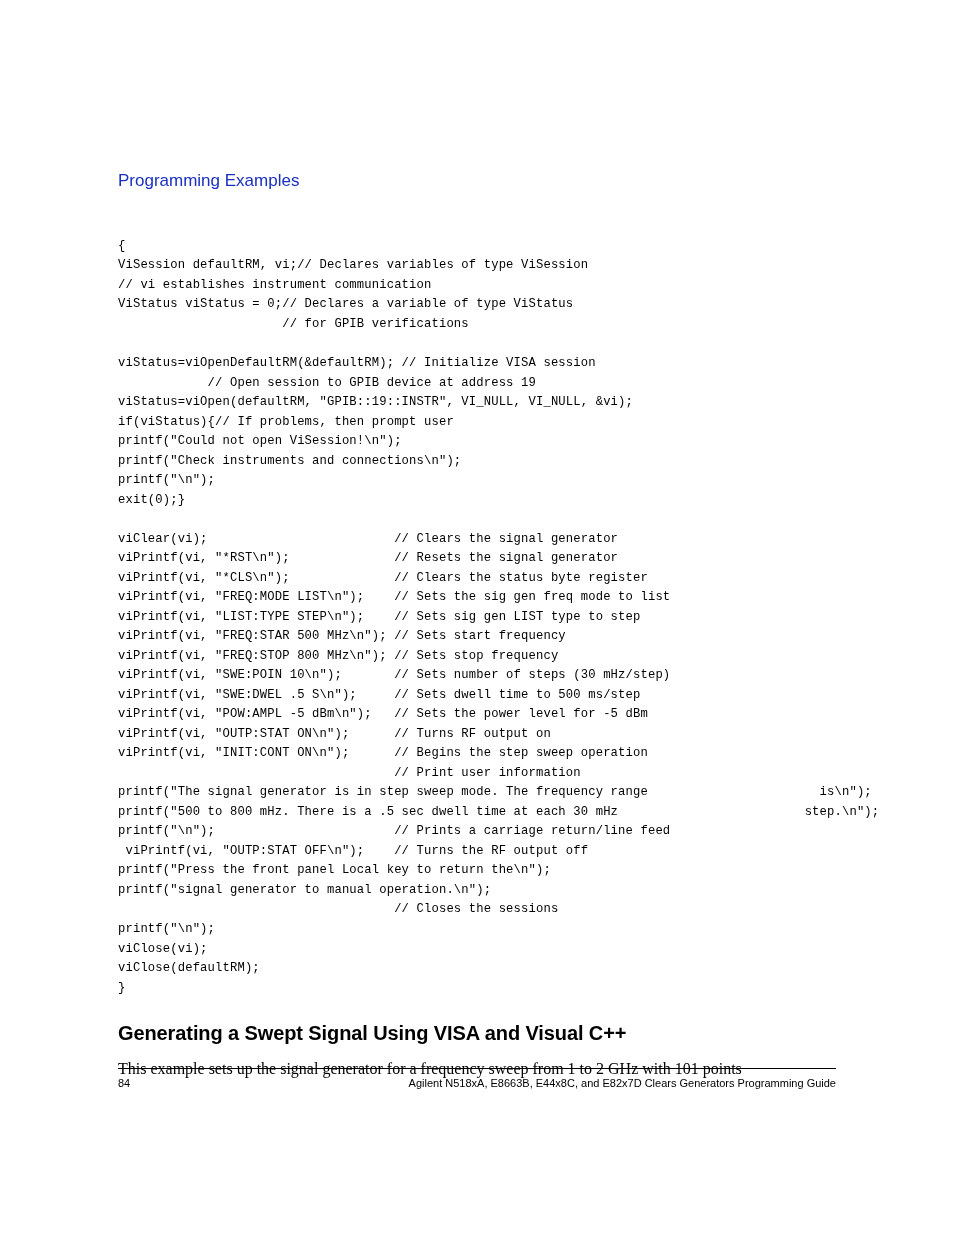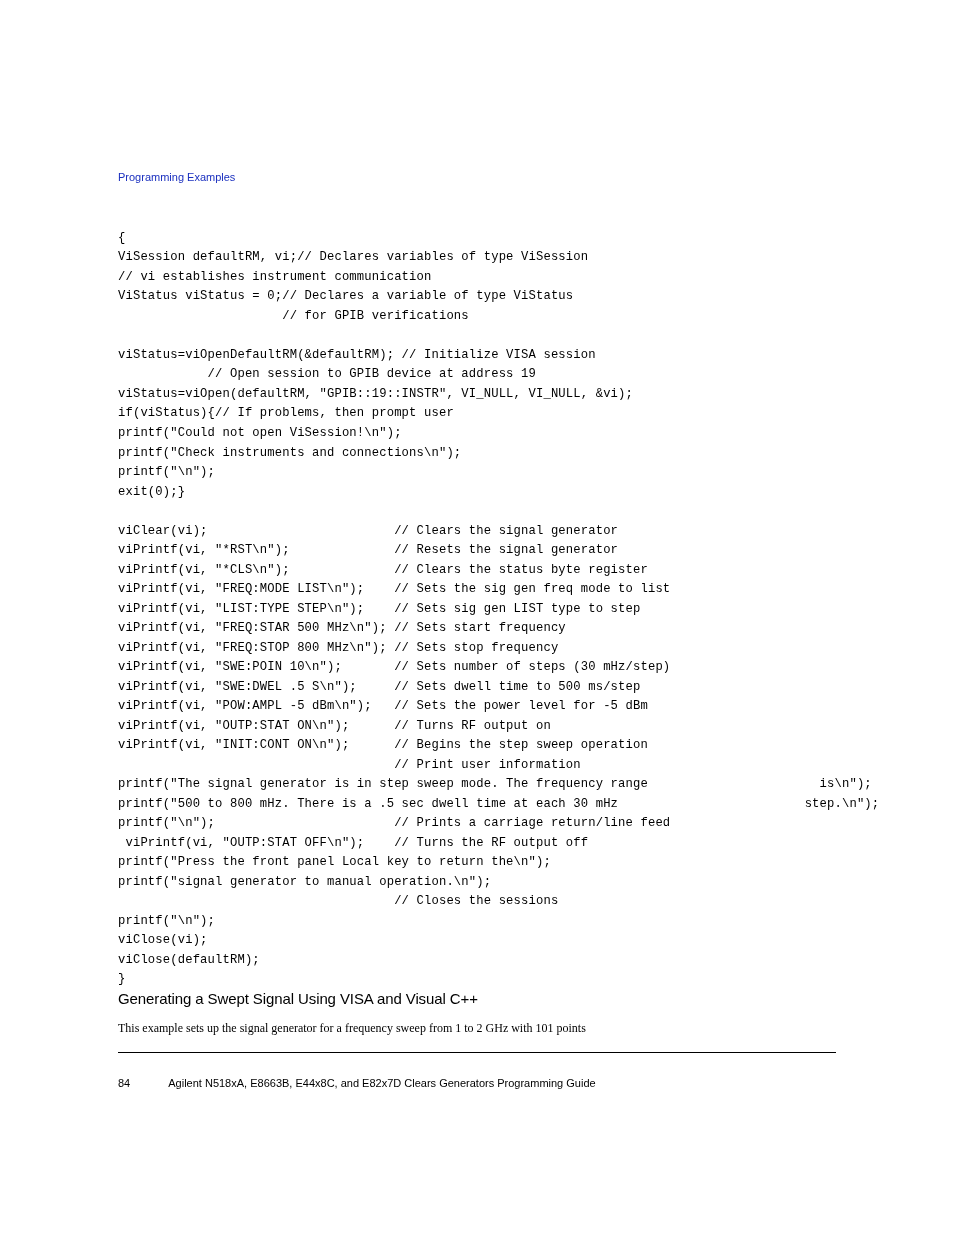--- a/index.html
+++ b/index.html
@@ -12,55 +12,57 @@
     box-sizing: border-box;
     width: 954px;
     min-height: 1235px;
     padding: 170px 118px 0 118px;
     position: relative;
     font-family: Arial, Helvetica, sans-serif;
     color: #000;
   }
   .header {
     color: #1a2fbf;
-    font-size: 11px;
+    font-size: 17px;
     line-height: 1.35;
     font-family: Arial, Helvetica, sans-serif;
     margin-bottom: 44px;
   }
   .codeblock {
     font-family: "Courier New", Courier, monospace;
     font-size: 12.2px;
     line-height: 1.6;
     white-space: pre;
     color: #000;
     letter-spacing: 0.15px;
   }
   .section-heading {
     font-family: Arial, Helvetica, sans-serif;
-    font-weight: normal;
-    font-size: 15px;
+    font-weight: bold;
+    font-size: 20px;
+    margin-top: 24px;
     margin-bottom: 12px;
     letter-spacing: -0.1px;
   }
   .body-text {
     font-family: Georgia, "Century Schoolbook", serif;
-    font-size: 12px;
+    font-size: 16px;
     line-height: 1.5;
   }
   .footer {
     position: absolute;
     left: 118px;
     right: 118px;
     bottom: 146px;
     border-top: 1px solid #000;
-    padding-top: 24px;
+    padding-top: 8px;
     font-family: Arial, Helvetica, sans-serif;
     font-size: 11px;
     display: flex;
+    justify-content: space-between;
     gap: 38px;
   }
 </style>
 </head>
 <body>
 
 <div class="page">
 
   <div class="header">
     <div>Programming Examples</div>

